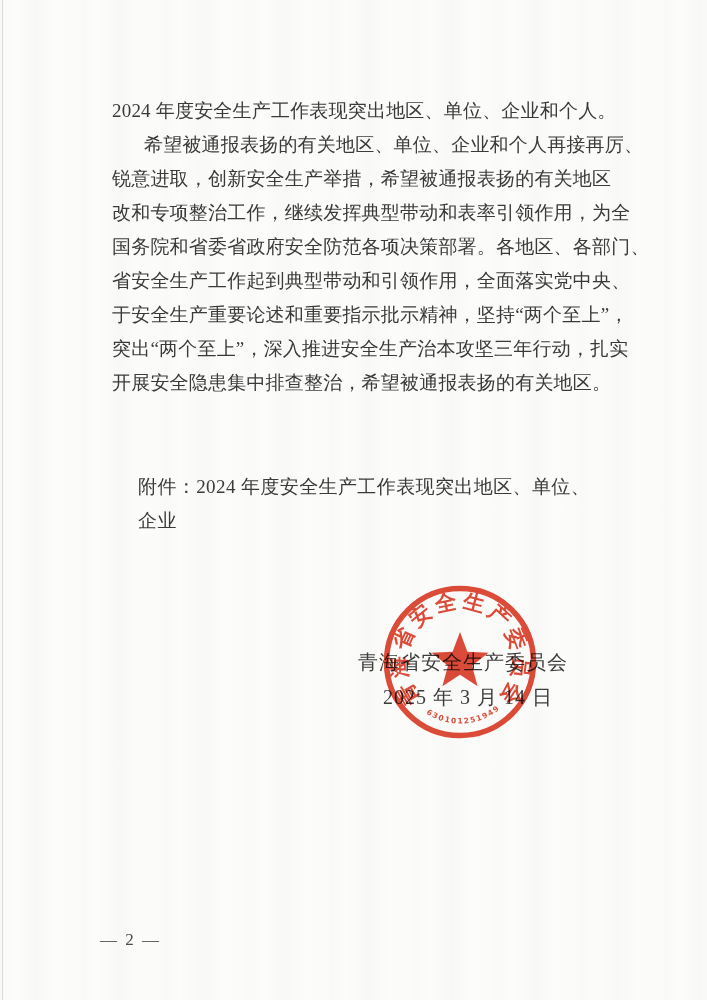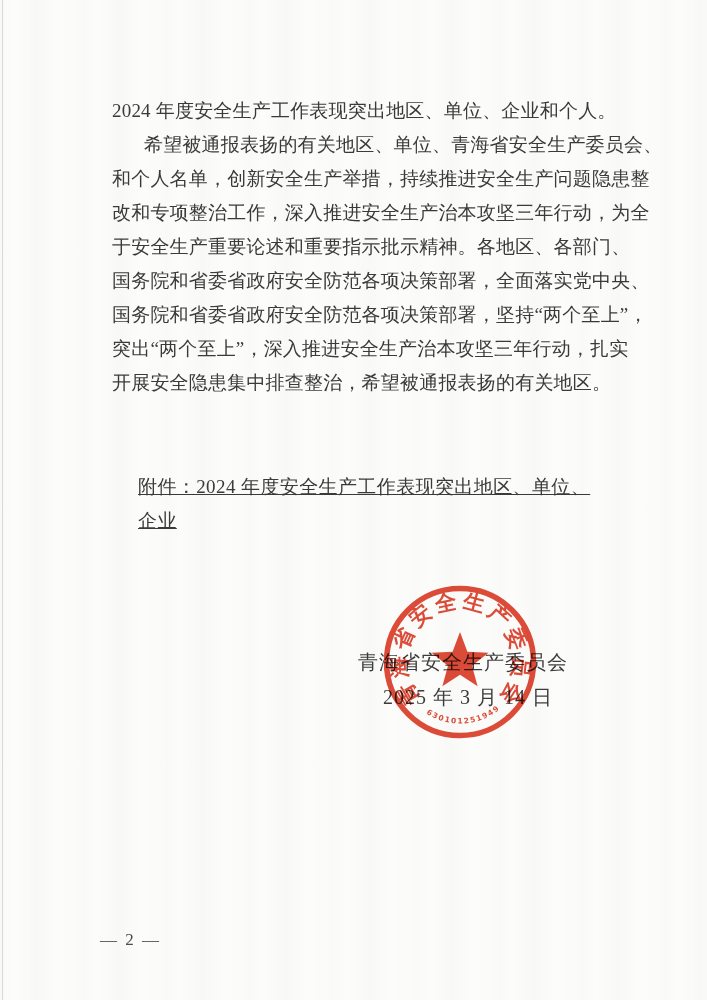--- a/index.html
+++ b/index.html
@@ -65,21 +65,20 @@
 
   .attachment {
     position: absolute;
     left: 112px;
     top: 470px;
     width: 492px;
     font-size: 19px;
     line-height: 34px;
     letter-spacing: 0.4px;
     color: #3a3a3a;
-    text-decoration: underline;
   }
   .attachment .att-line1 { padding-left: 26px; }
   .attachment .att-line2 { padding-left: 84px; }
 
   .signature-org {
     position: absolute;
     left: 358px;
     top: 649px;
     font-size: 20px;
     letter-spacing: 1px;
@@ -120,26 +119,26 @@
   }
 </style>
 </head>
 <body>
 
 <div class="page">
   <div class="scan-edge"></div>
 
   <div class="body-text">
     <div class="body-line no-stretch">2024 年度安全生产工作表现突出地区、单位、企业和个人。</div>
-    <div class="body-line indent">希望被通报表扬的有关地区、单位、青海省安全生产委员会、</div>
-    <div class="body-line">和个人名单，创新安全生产举措，持续推进安全生产问题隐患整</div>
-    <div class="body-line">改和专项整治工作，深入推进安全生产治本攻坚三年行动，为全</div>
-    <div class="body-line">于安全生产重要论述和重要指示批示精神。各地区、各部门、</div>
-    <div class="body-line">国务院和省委省政府安全防范各项决策部署，全面落实党中央、</div>
-    <div class="body-line">国务院和省委省政府安全防范各项决策部署，坚持“两个至上”，</div>
+    <div class="body-line indent">希望被通报表扬的有关地区、单位、企业和个人再接再厉、</div>
+    <div class="body-line">锐意进取，创新安全生产举措，希望被通报表扬的有关地区</div>
+    <div class="body-line">改和专项整治工作，继续发挥典型带动和表率引领作用，为全</div>
+    <div class="body-line">国务院和省委省政府安全防范各项决策部署。各地区、各部门、</div>
+    <div class="body-line">省安全生产工作起到典型带动和引领作用，全面落实党中央、</div>
+    <div class="body-line">于安全生产重要论述和重要指示批示精神，坚持“两个至上”，</div>
     <div class="body-line">突出“两个至上”，深入推进安全生产治本攻坚三年行动，扎实</div>
     <div class="body-line no-stretch">开展安全隐患集中排查整治，希望被通报表扬的有关地区。</div>
   </div>
 
   <div class="attachment">
     <div class="att-line1">附件：2024 年度安全生产工作表现突出地区、单位、企业</div>
   </div>
 
   <div class="signature-org">青海省安全生产委员会</div>
   <div class="signature-date">2025 年 3 月 14 日</div>

